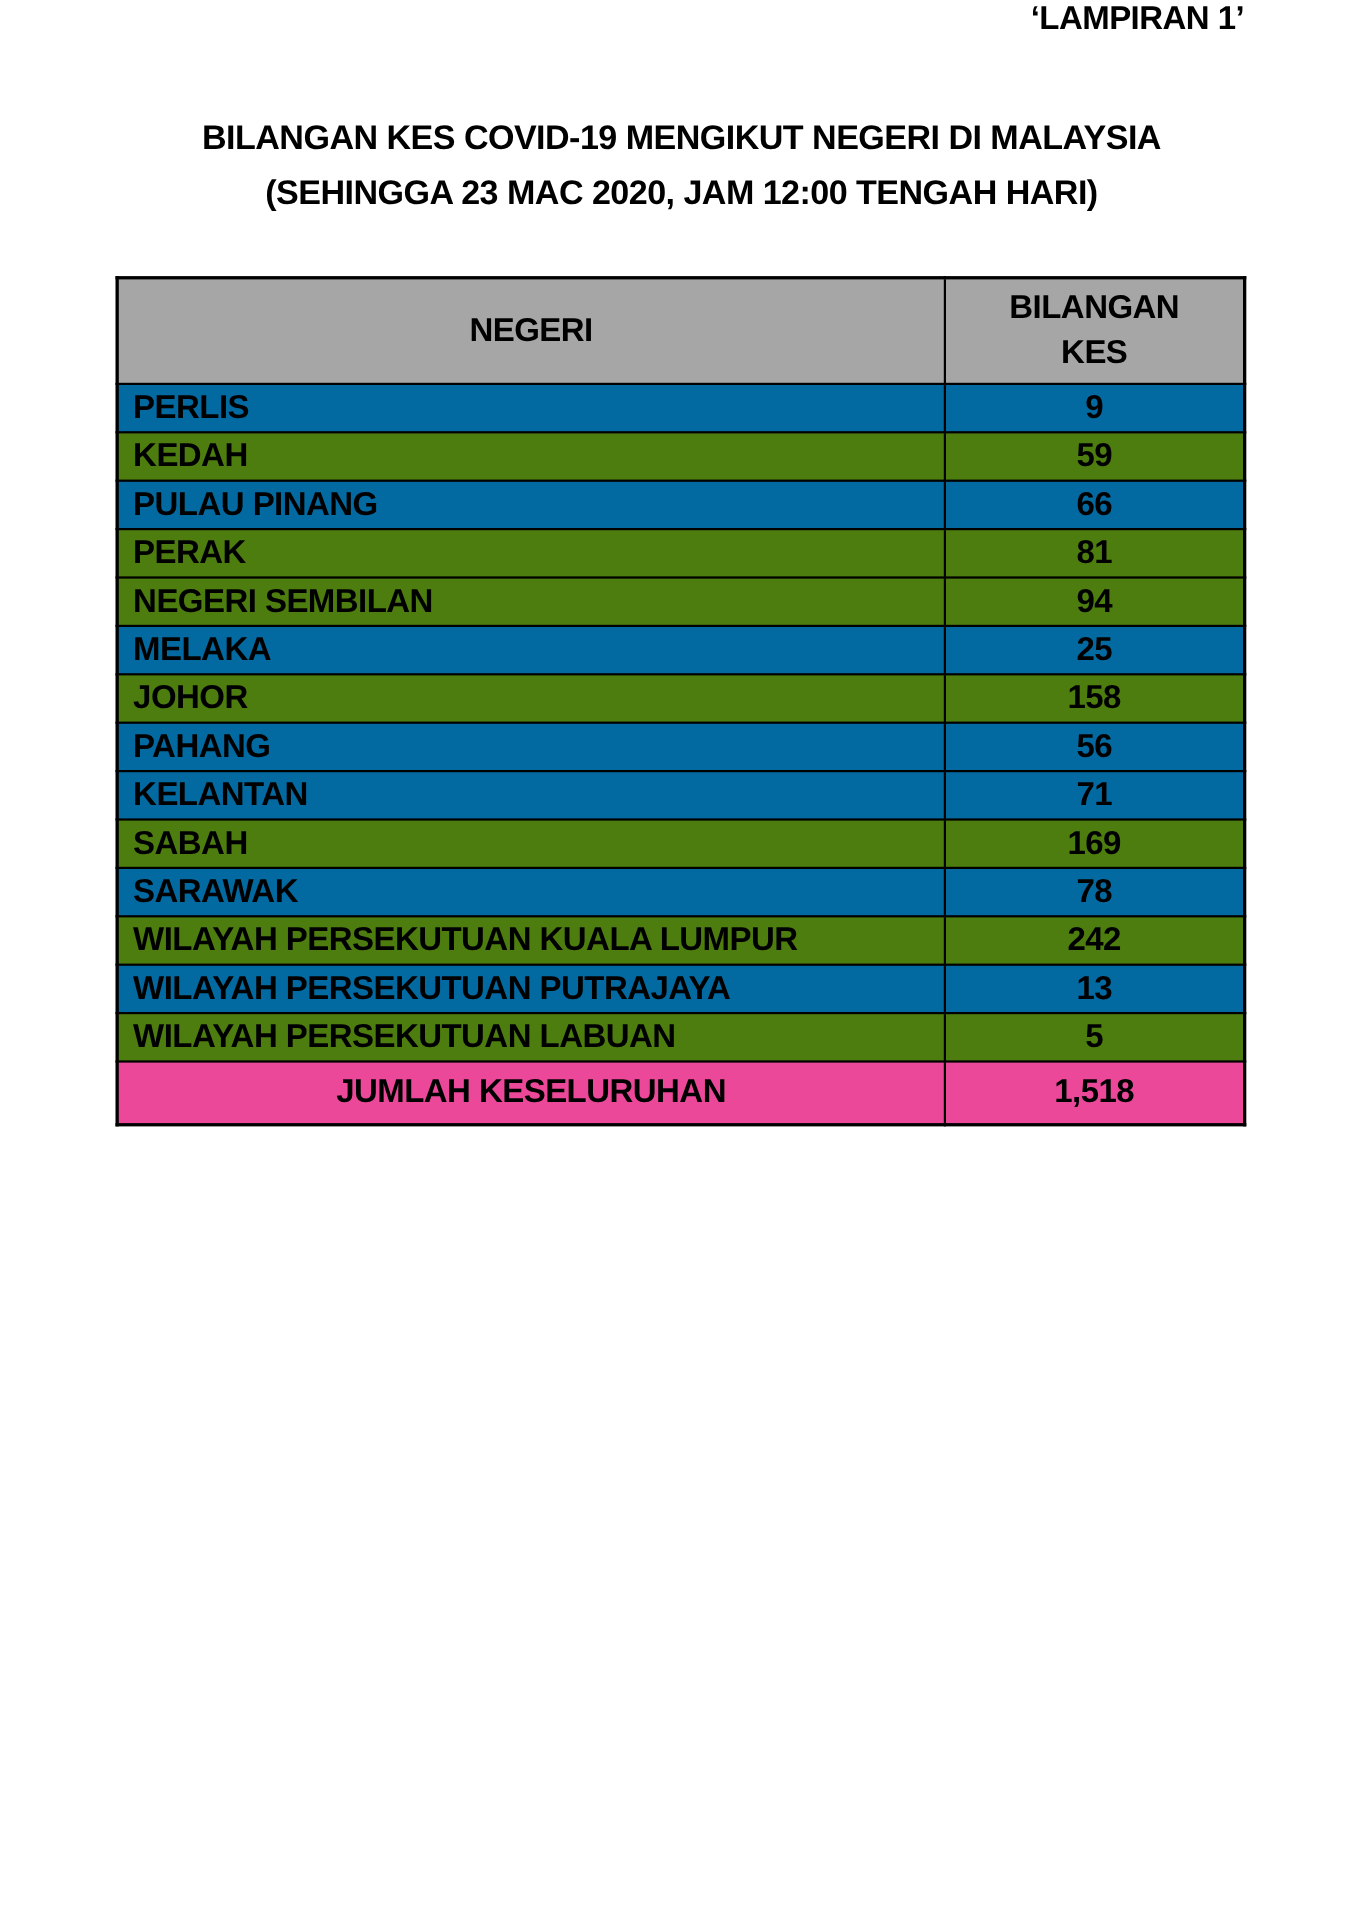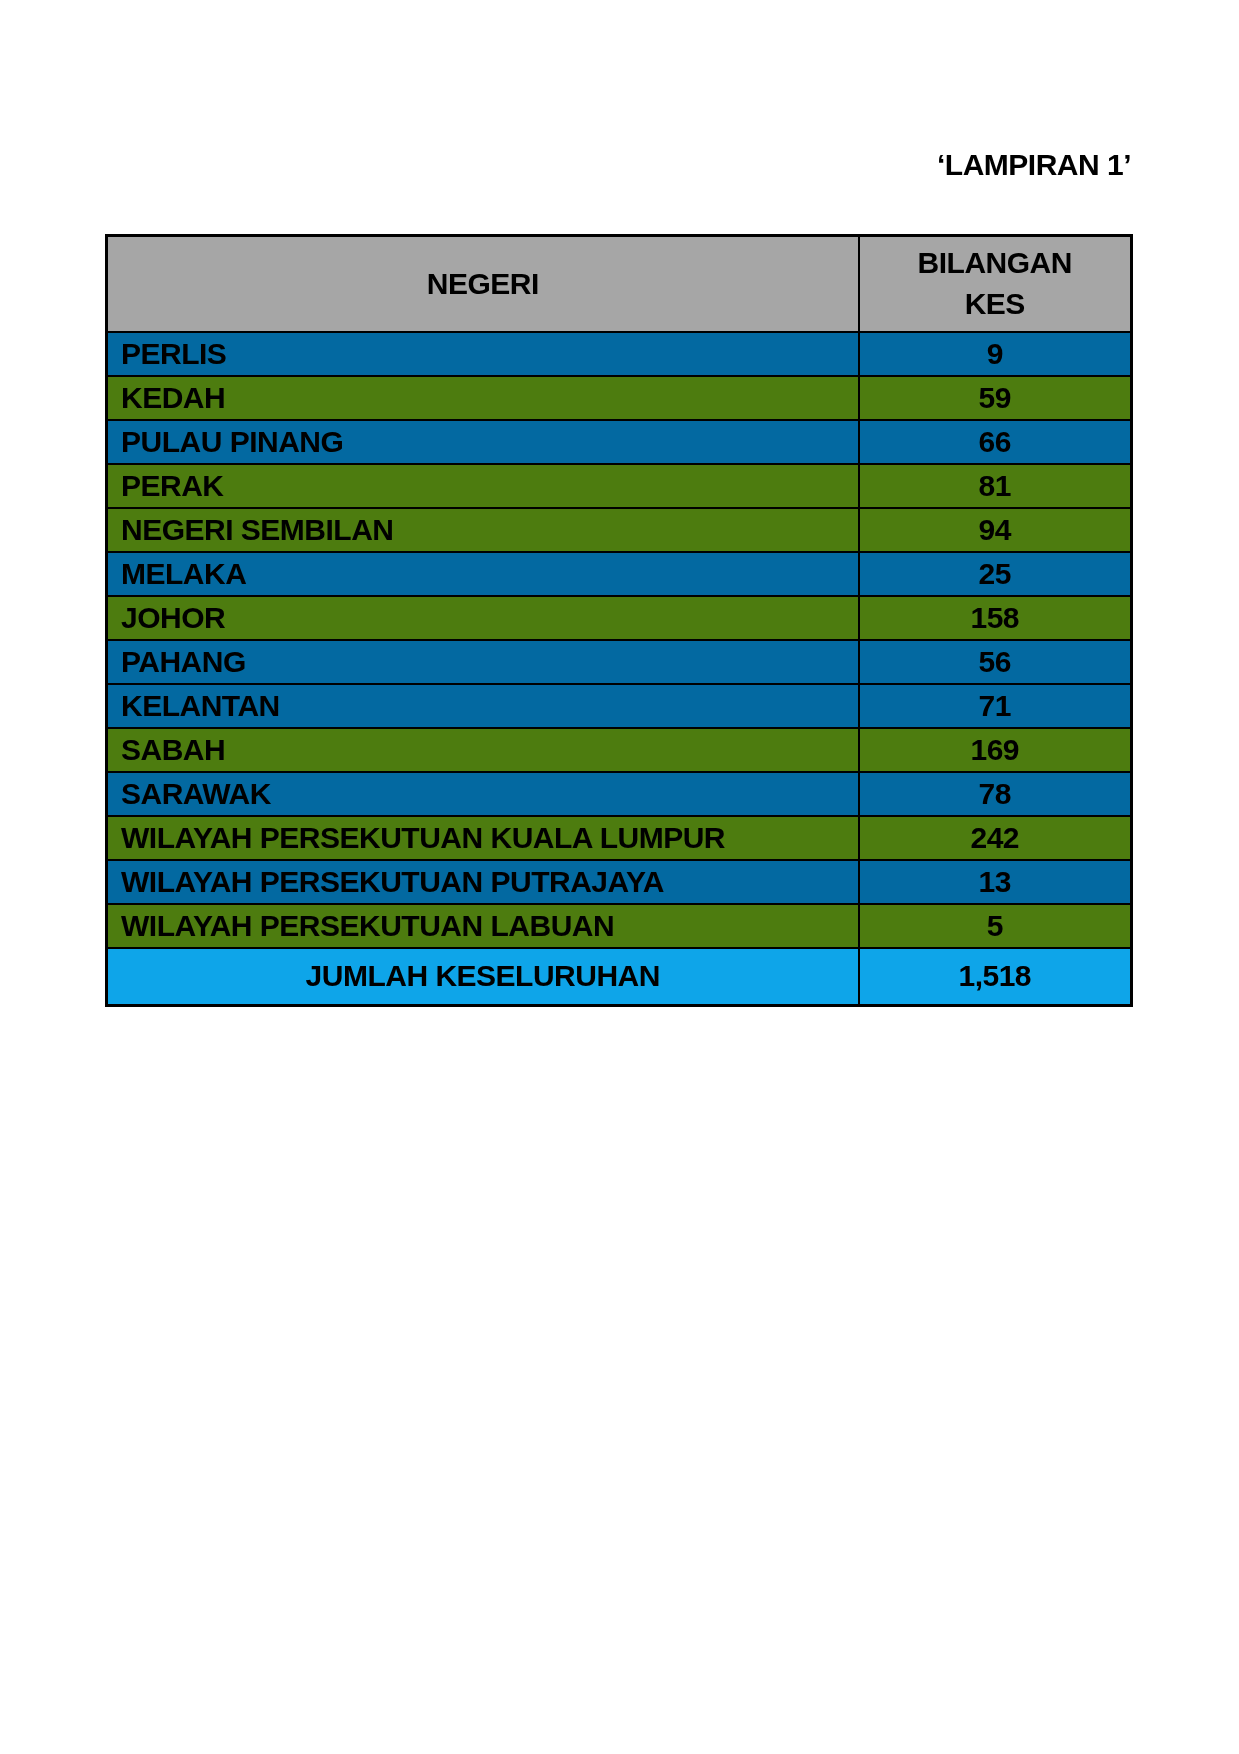--- a/index.html
+++ b/index.html
@@ -11,21 +11,20 @@
     font-family: "Liberation Sans", sans-serif;
     color: #000000;
   }
   .page {
     width: 1239px;
     height: 1754px;
     background: #ffffff;
     overflow: hidden;
   }
   .annex-label {
-    margin-top: 148px;
     padding-right: 108px;
     text-align: right;
     font-size: 30px;
     font-weight: 700;
     letter-spacing: -0.5px;
   }
   .doc-title {
     margin-top: 66px;
     text-align: center;
     font-size: 31px;
@@ -64,32 +63,36 @@
   tbody td.negeri {
     text-align: left;
     padding-left: 13px;
   }
   tbody td.num {
     text-align: center;
   }
   tbody tr.alt td { background: #0369a1; }
   tbody tr.plain td { background: #4d7c0f; }
   tfoot td {
-    background: #0ea5e9;
+    background: #ec4899;
     height: 58px;
     text-align: center;
   }
 </style>
 </head>
 <body>
 
 <div class="page">
 
   <div class="annex-label">‘LAMPIRAN 1’</div>
 
+  <div class="doc-title">
+    <div>BILANGAN KES COVID-19 MENGIKUT NEGERI DI MALAYSIA</div>
+    <div>(SEHINGGA 23 MAC 2020, JAM 12:00 TENGAH HARI)</div>
+  </div>
 
   <table class="cases">
     <colgroup>
       <col class="c-negeri">
       <col class="c-kes">
     </colgroup>
     <thead>
       <tr>
         <th>NEGERI</th>
         <th><span>BILANGAN</span><br><span>KES</span></th>

